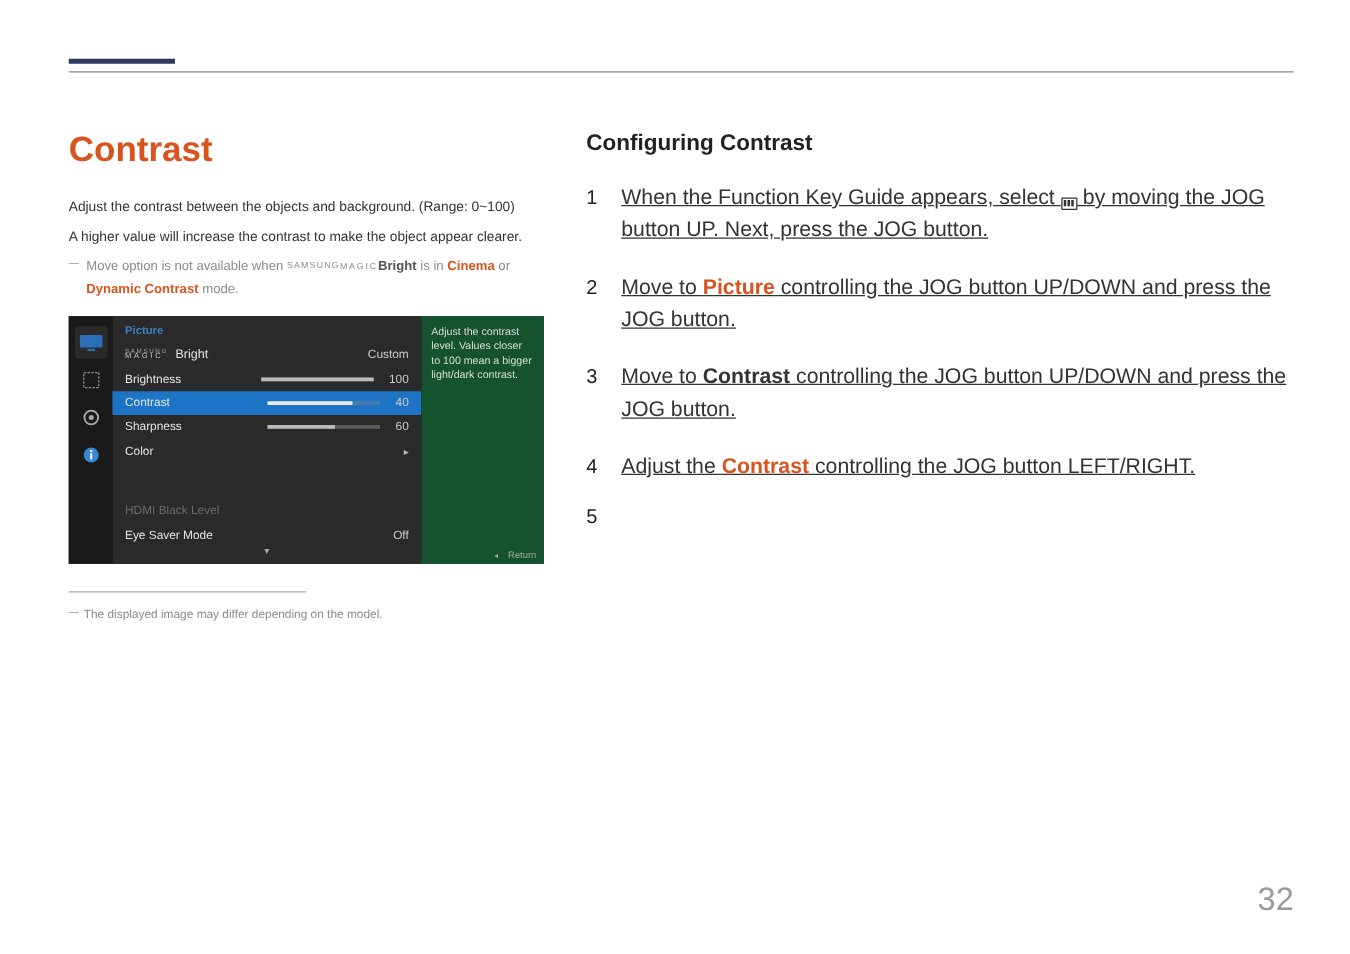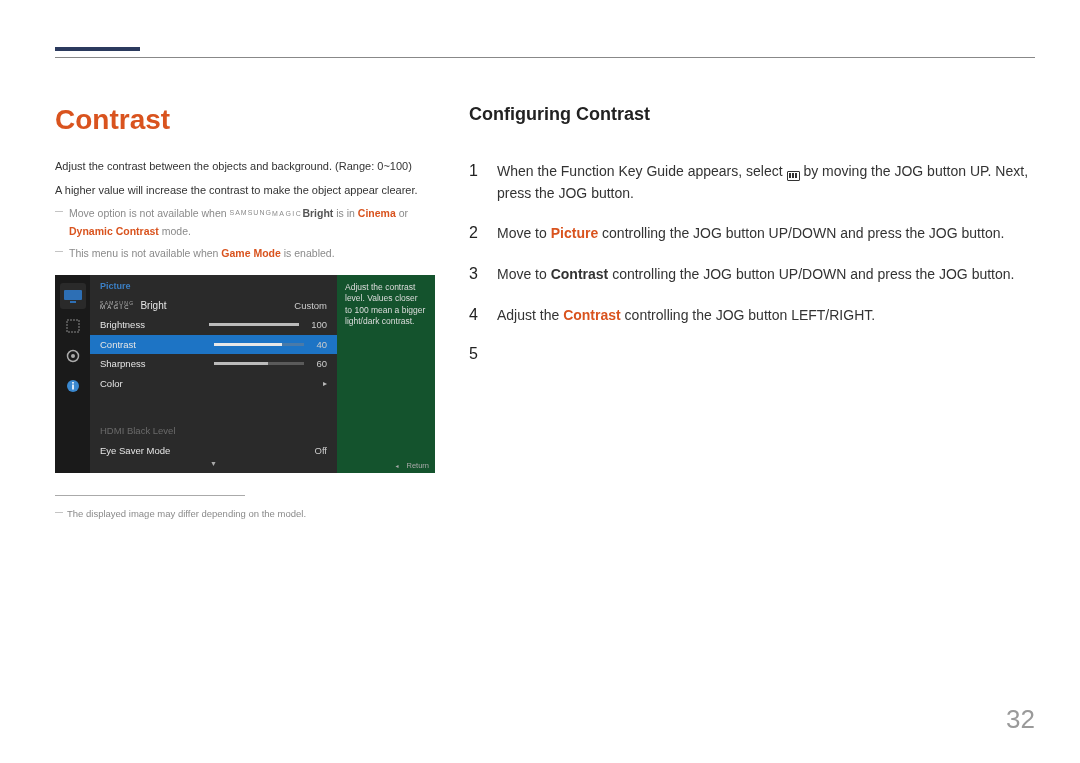--- a/index.html
+++ b/index.html
@@ -38,21 +38,21 @@
   h1.section-title {
     font-size: 28px;
     font-weight: 600;
     color: #d9531e;
     margin-bottom: 22px;
   }
   h2.subsection-title {
     font-size: 18px;
     font-weight: 700;
     color: #222;
-    margin-bottom: 36px;
+    margin-bottom: 20px;
   }
   .intro-text {
     font-size: 11px;
     line-height: 1.6;
     color: #333;
     margin-bottom: 6px;
   }
   .note-line {
     font-size: 10.5px;
     line-height: 1.7;
@@ -194,24 +194,25 @@
     gap: 16px;
     margin-bottom: 19px;
   }
   .step-num {
     font-size: 16px;
     font-weight: 400;
     color: #222;
     width: 12px;
   }
   .step-text {
-    font-size: 14px;
+    font-size: 17px;
     line-height: 1.55;
     color: #333;
     flex: 1;
+    text-decoration: underline;
   }
   .step-text .bold { font-weight: 700; }
   .step-text .accent { color: #d9531e; font-weight: 700; }
   .menu-icon-inline {
     display: inline-flex;
     vertical-align: -2px;
     width: 13px;
     height: 10px;
     border: 1.2px solid #333;
     border-radius: 1px;
@@ -240,23 +241,20 @@
 
   <div class="left-col">
     <h1 class="section-title">Contrast</h1>
 
     <p class="intro-text">Adjust the contrast between the objects and background. (Range: 0~100)</p>
     <p class="intro-text">A higher value will increase the contrast to make the object appear clearer.</p>
 
     <p class="note-line">
       <span>Move option is not available when </span><span class="magic-brand">SAMSUNG</span><span class="magic-word">MAGIC</span><span class="bold-black">Bright</span><span> is in </span><span class="highlight">Cinema</span><span> or </span><br><span class="highlight">Dynamic Contrast</span><span> mode.</span>
     </p>
-    <p class="note-line">
-      <span>This menu is not available when </span><span class="highlight">Game Mode</span><span> is enabled.</span>
-    </p>
 
     <div class="osd">
       <div class="osd-sidebar">
         <div class="osd-ico sel">
           <svg width="20" height="14" viewBox="0 0 20 14">
               <rect x="1" y="1" width="18" height="10" rx="1" fill="#2d6fb5"></rect>
               <rect x="7" y="12" width="6" height="2" fill="#2d6fb5"></rect>
             </svg>
         </div>
         <div class="osd-ico">

